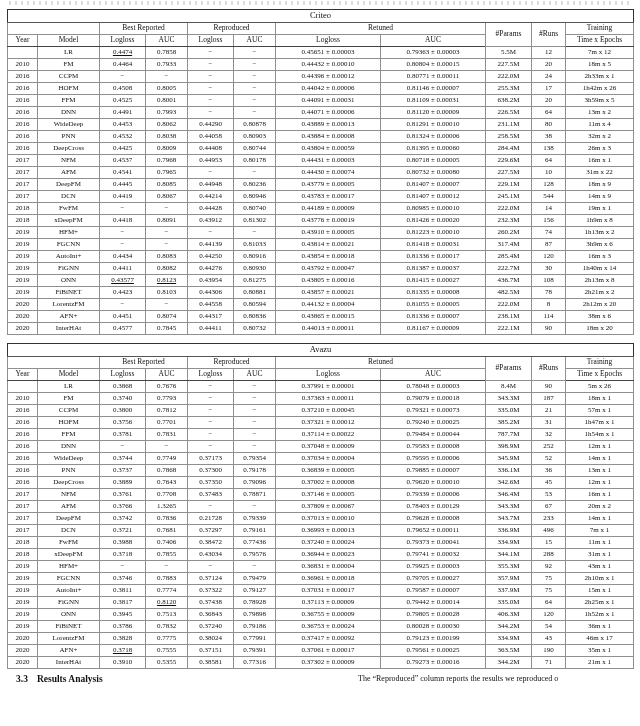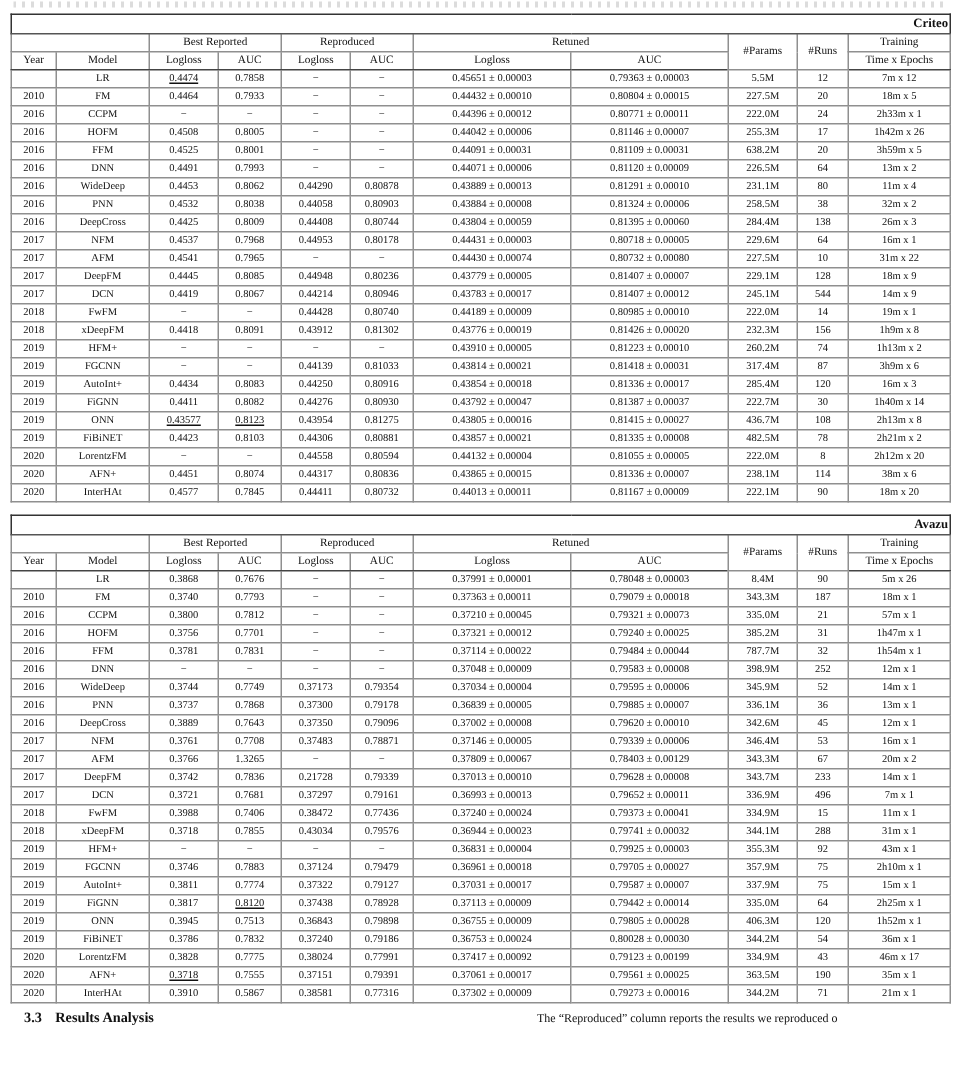--- a/index.html
+++ b/index.html
@@ -17,22 +17,22 @@
     border:1.5px solid #333; margin-top:4px;
   }
   .paper-table th, .paper-table td {
     border:1px solid #8f8f8f;
     font-weight:normal; font-size:7px; line-height:1.1;
     text-align:center; vertical-align:middle;
     padding:0 1px; height:12px;
     overflow:hidden; white-space:nowrap;
   }
   .caption-row th {
-    font-weight:bold; font-size:8.5px; height:13px;
-    border:1px solid #333; border-bottom:1px solid #555;text-align:right;
+    font-weight:normal; font-size:8.5px; height:13px;
+    border:1px solid #333; border-bottom:1px solid #555;
   }
   .group-row th { font-size:7.5px; }
   .sub-row th { font-size:7.5px; border-bottom:1.2px solid #444; }
   .bold { font-weight:bold; }
   .underline { text-decoration:underline; }
 
   .footer {
     display:flex; gap:32px; margin:5px 9px 0 9px; height:12px; overflow:hidden;
     align-items:flex-start;
   }
@@ -738,21 +738,21 @@
           <td>0.37061 ± 0.00017</td>
           <td>0.79561 ± 0.00025</td>
           <td>363.5M</td>
           <td>190</td>
           <td>35m x 1</td>
         </tr>
         <tr>
           <td>2020</td>
           <td>InterHAt</td>
           <td>0.3910</td>
-          <td>0.5867</td>
+          <td>0.5355</td>
           <td>0.38581</td>
           <td>0.77316</td>
           <td>0.37302 ± 0.00009</td>
           <td>0.79273 ± 0.00016</td>
           <td>344.2M</td>
           <td>71</td>
           <td>21m x 1</td>
         </tr>
       </tbody>
   </table>

